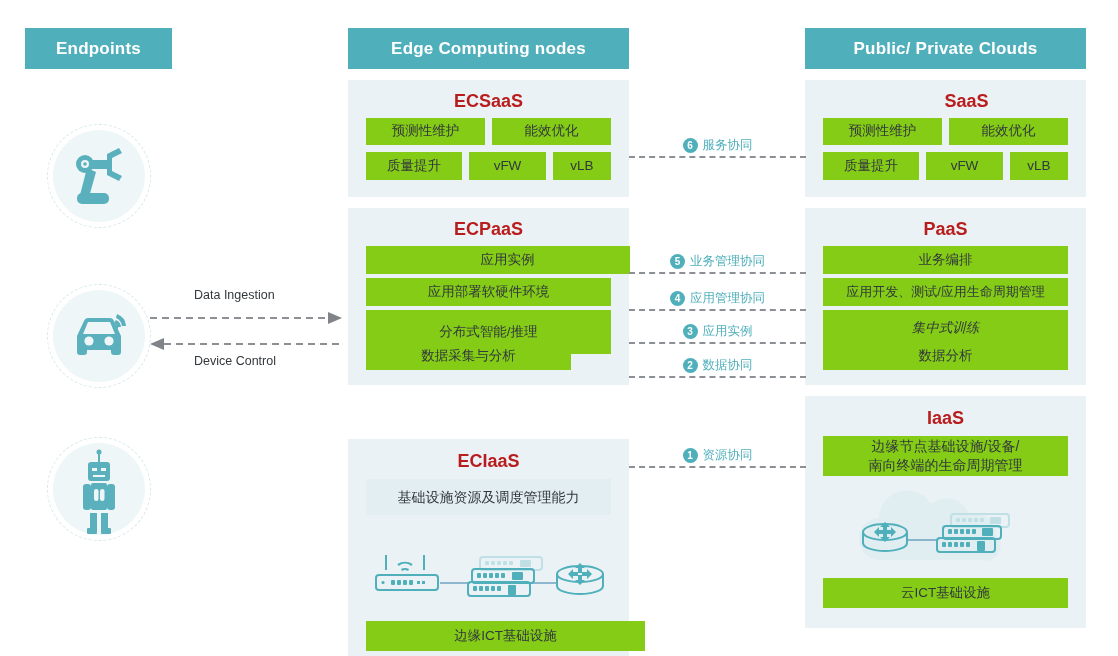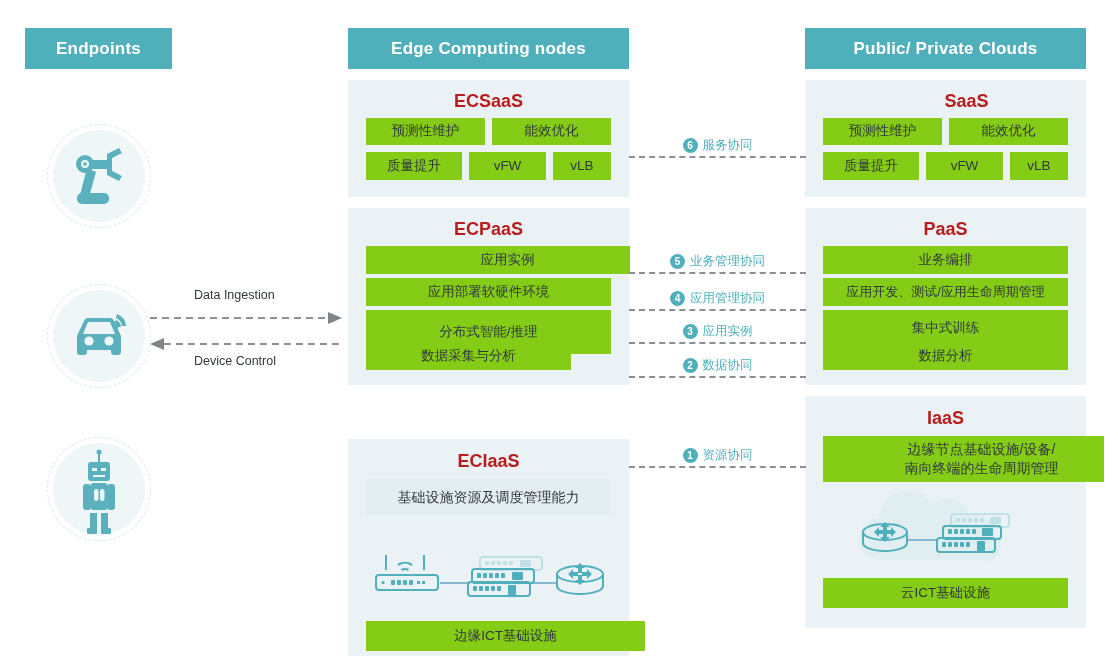--- a/index.html
+++ b/index.html
@@ -267,27 +267,27 @@
       <div class="cell" style="width:96px;height:28px;">质量提升</div>
       <div class="cell" style="width:77px;height:28px;">vFW</div>
       <div class="cell" style="width:58px;height:28px;">vLB</div>
     </div>
   </div>
 
   <div class="panel" id="panel-paas">
     <div class="panel-title" style="top:11px;">PaaS</div>
     <div class="cell" style="position:absolute;left:18px;top:38px;width:245px;height:28px;">业务编排</div>
     <div class="cell" style="position:absolute;left:18px;top:70px;width:245px;height:28px;font-size:13px;">应用开发、测试/应用生命周期管理</div>
-    <div class="cell" style="position:absolute;left:18px;top:102px;width:245px;height:36px;">集中式训练</div>
+    <div class="cell" style="position:absolute;left:18px;top:102px;width:245px;height:36px;font-style:italic;">集中式训练</div>
     <div class="cell" style="position:absolute;left:18px;top:134px;width:245px;height:28px;">数据分析</div>
   </div>
 
   <div class="panel" id="panel-iaas">
     <div class="panel-title" style="top:12px;">IaaS</div>
-    <div class="cell" style="position:absolute;left:18px;top:40px;width:245px;height:46px;flex-direction:column;font-size:14px;padding-left:36px;">
+    <div class="cell" style="position:absolute;left:18px;top:40px;width:245px;height:40px;flex-direction:column;font-size:14px;">
       <span>边缘节点基础设施/设备/</span>
       <span>南向终端的生命周期管理</span>
     </div>
 
     <svg class="net-art" style="left:18px;top:92px;" width="245" height="82" viewBox="0 0 245 82">
       <path d="M58 72 a21 21 0 0 1 -2 -42 a28 28 0 0 1 52 -14 a24 24 0 0 1 38 10 a20 20 0 0 1 26 20 a15 15 0 0 1 -14 26 z" fill="#e0eef1"></path>
       <g fill="none" stroke="#4fafbb" stroke-width="2">
         <line x1="85" y1="52" x2="115" y2="52" stroke="#4f8fb5" stroke-width="1.2"></line>
         <ellipse cx="62" cy="44" rx="22" ry="8"></ellipse>
         <path d="M40 44 v11 a22 8 0 0 0 44 0 v-11"></path>

